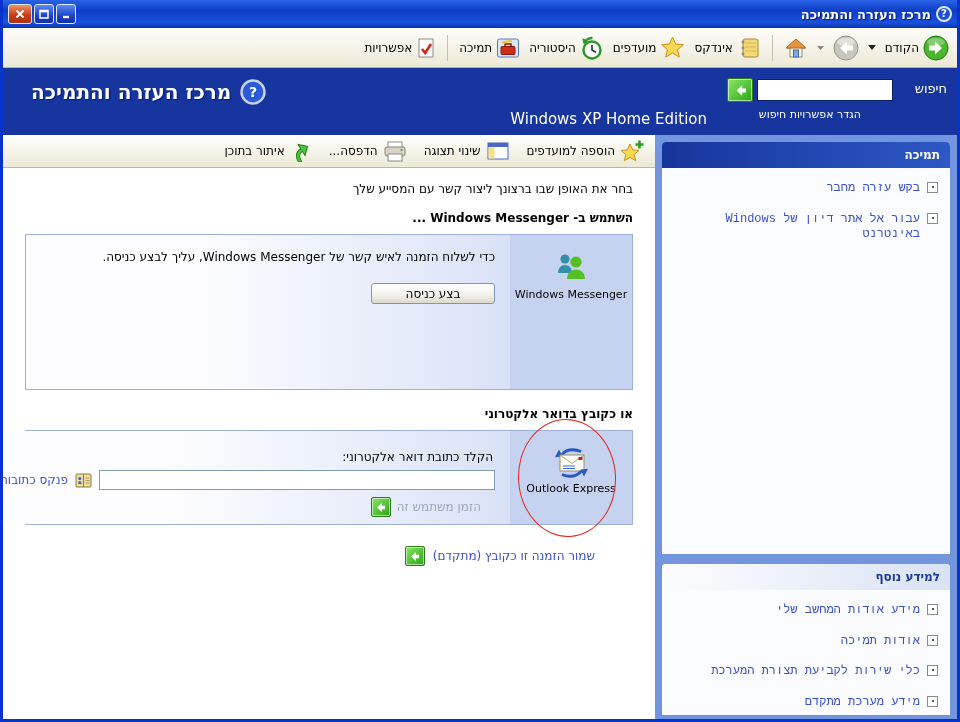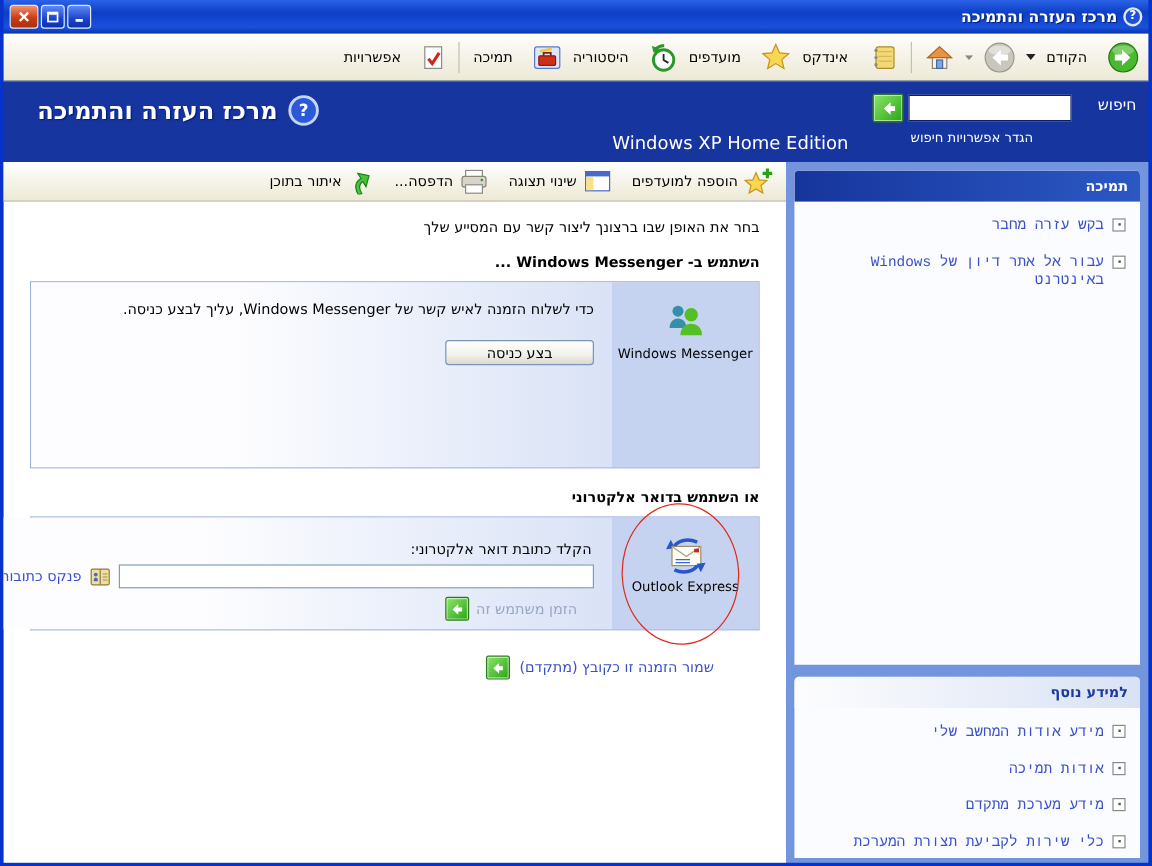--- a/index.html
+++ b/index.html
@@ -30,21 +30,21 @@
     height:20px;border-radius:3px;border:1px solid #dfe8fc;display:flex;
     align-items:center;justify-content:center;cursor:pointer;
   }
   .wbtn.bluebtn { width:20px;background:linear-gradient(#5c8af8,#1c44c8 60%,#0c30a8); }
   .wbtn.closebtn { width:24px;background:linear-gradient(#f0926c,#cc3c14 55%,#a83010); }
   
   .toolbar {
     flex:0 0 40px;display:flex;align-items:center;gap:9px;padding:0 8px;
     background:linear-gradient(#fefdfa,#ece9d6);border-bottom:1px solid #b9b49c;
   }
-  .tbtn { display:flex;align-items:center;gap:17px;cursor:pointer;white-space:nowrap; }
+  .tbtn { display:flex;align-items:center;gap:4px;cursor:pointer;white-space:nowrap; }
   .tsep { width:1px;height:26px;background:#c6c1a8;margin:0 2px; }
   .dd svg { display:block; }
   
   .header { flex:0 0 67px; background:#16359f; position:relative; color:#fff; }
   .search-label { position:absolute; top:13px; right:10px; font-size:13px; font-weight:normal; }
   .search-input {
     position:absolute; top:11px; right:64px; width:136px; height:22px;
     border:1px solid #0a1f66; background:#fff; font-size:12px; padding:0 4px;
   }
   .go-btn { position:absolute; top:10px; right:204px; }
@@ -267,25 +267,25 @@
           <div class="side-item">
             <span class="bullet"></span>
             <span>מידע אודות המחשב שלי</span>
           </div>
           <div class="side-item">
             <span class="bullet"></span>
             <span>אודות תמיכה</span>
           </div>
           <div class="side-item">
             <span class="bullet"></span>
+            <span>כלי שירות לקביעת תצורת המערכת</span>
+          </div>
+          <div class="side-item">
+            <span class="bullet"></span>
             <span>מידע מערכת מתקדם</span>
-          </div>
-          <div class="side-item">
-            <span class="bullet"></span>
-            <span>כלי שירות לקביעת תצורת המערכת</span>
           </div>
         </div>
       </div>
     </div>
 
     <div class="main">
       <div class="page-toolbar">
         <div class="pt-item">
           <svg width="25" height="24" viewBox="0 0 25 24">
             <path d="M10 5l2.7 5.9 6.3.5-4.8 4.2 1.5 6.2L10 18.4l-5.7 3.4 1.5-6.2L1 11.4l6.3-.5z" fill="#f8d850" stroke="#c89018"></path>
@@ -331,21 +331,21 @@
               <path d="M13 28c0-6 4-9.5 9-9.5s9 3.5 9 9.5z" fill="#54c025"></path>
             </svg>
             <div class="app-label">Windows Messenger</div>
           </div>
           <div class="box-content">
             <div>כדי לשלוח הזמנה לאיש קשר של Windows Messenger, עליך לבצע כניסה.</div>
             <button class="xp-btn">בצע כניסה</button>
           </div>
         </div>
 
-        <p class="sec-head">או השתמש בדואר אלקטרוני</p>
+        <p class="sec-head">או כקובץ בדואר אלקטרוני</p>
 
         <div class="box box2">
           <div class="oe-ellipse"></div>
           <div class="icon-panel">
             <svg width="38" height="32" viewBox="0 0 36 32">
               <path d="M28 4.5c-8-3.5-16-1.5-19 3.5" stroke="#2858c8" stroke-width="3" fill="none"></path>
               <path d="M6 2.5l3.6 7-7.6.8z" fill="#2858c8"></path>
               <rect x="7" y="8" width="24" height="16" fill="#fdfdf8" stroke="#9a8f6a"></rect>
               <path d="M7 8l12 8.5L31 8" fill="none" stroke="#b0a070"></path>
               <rect x="25.5" y="10" width="4" height="3" fill="#c02818"></rect>

